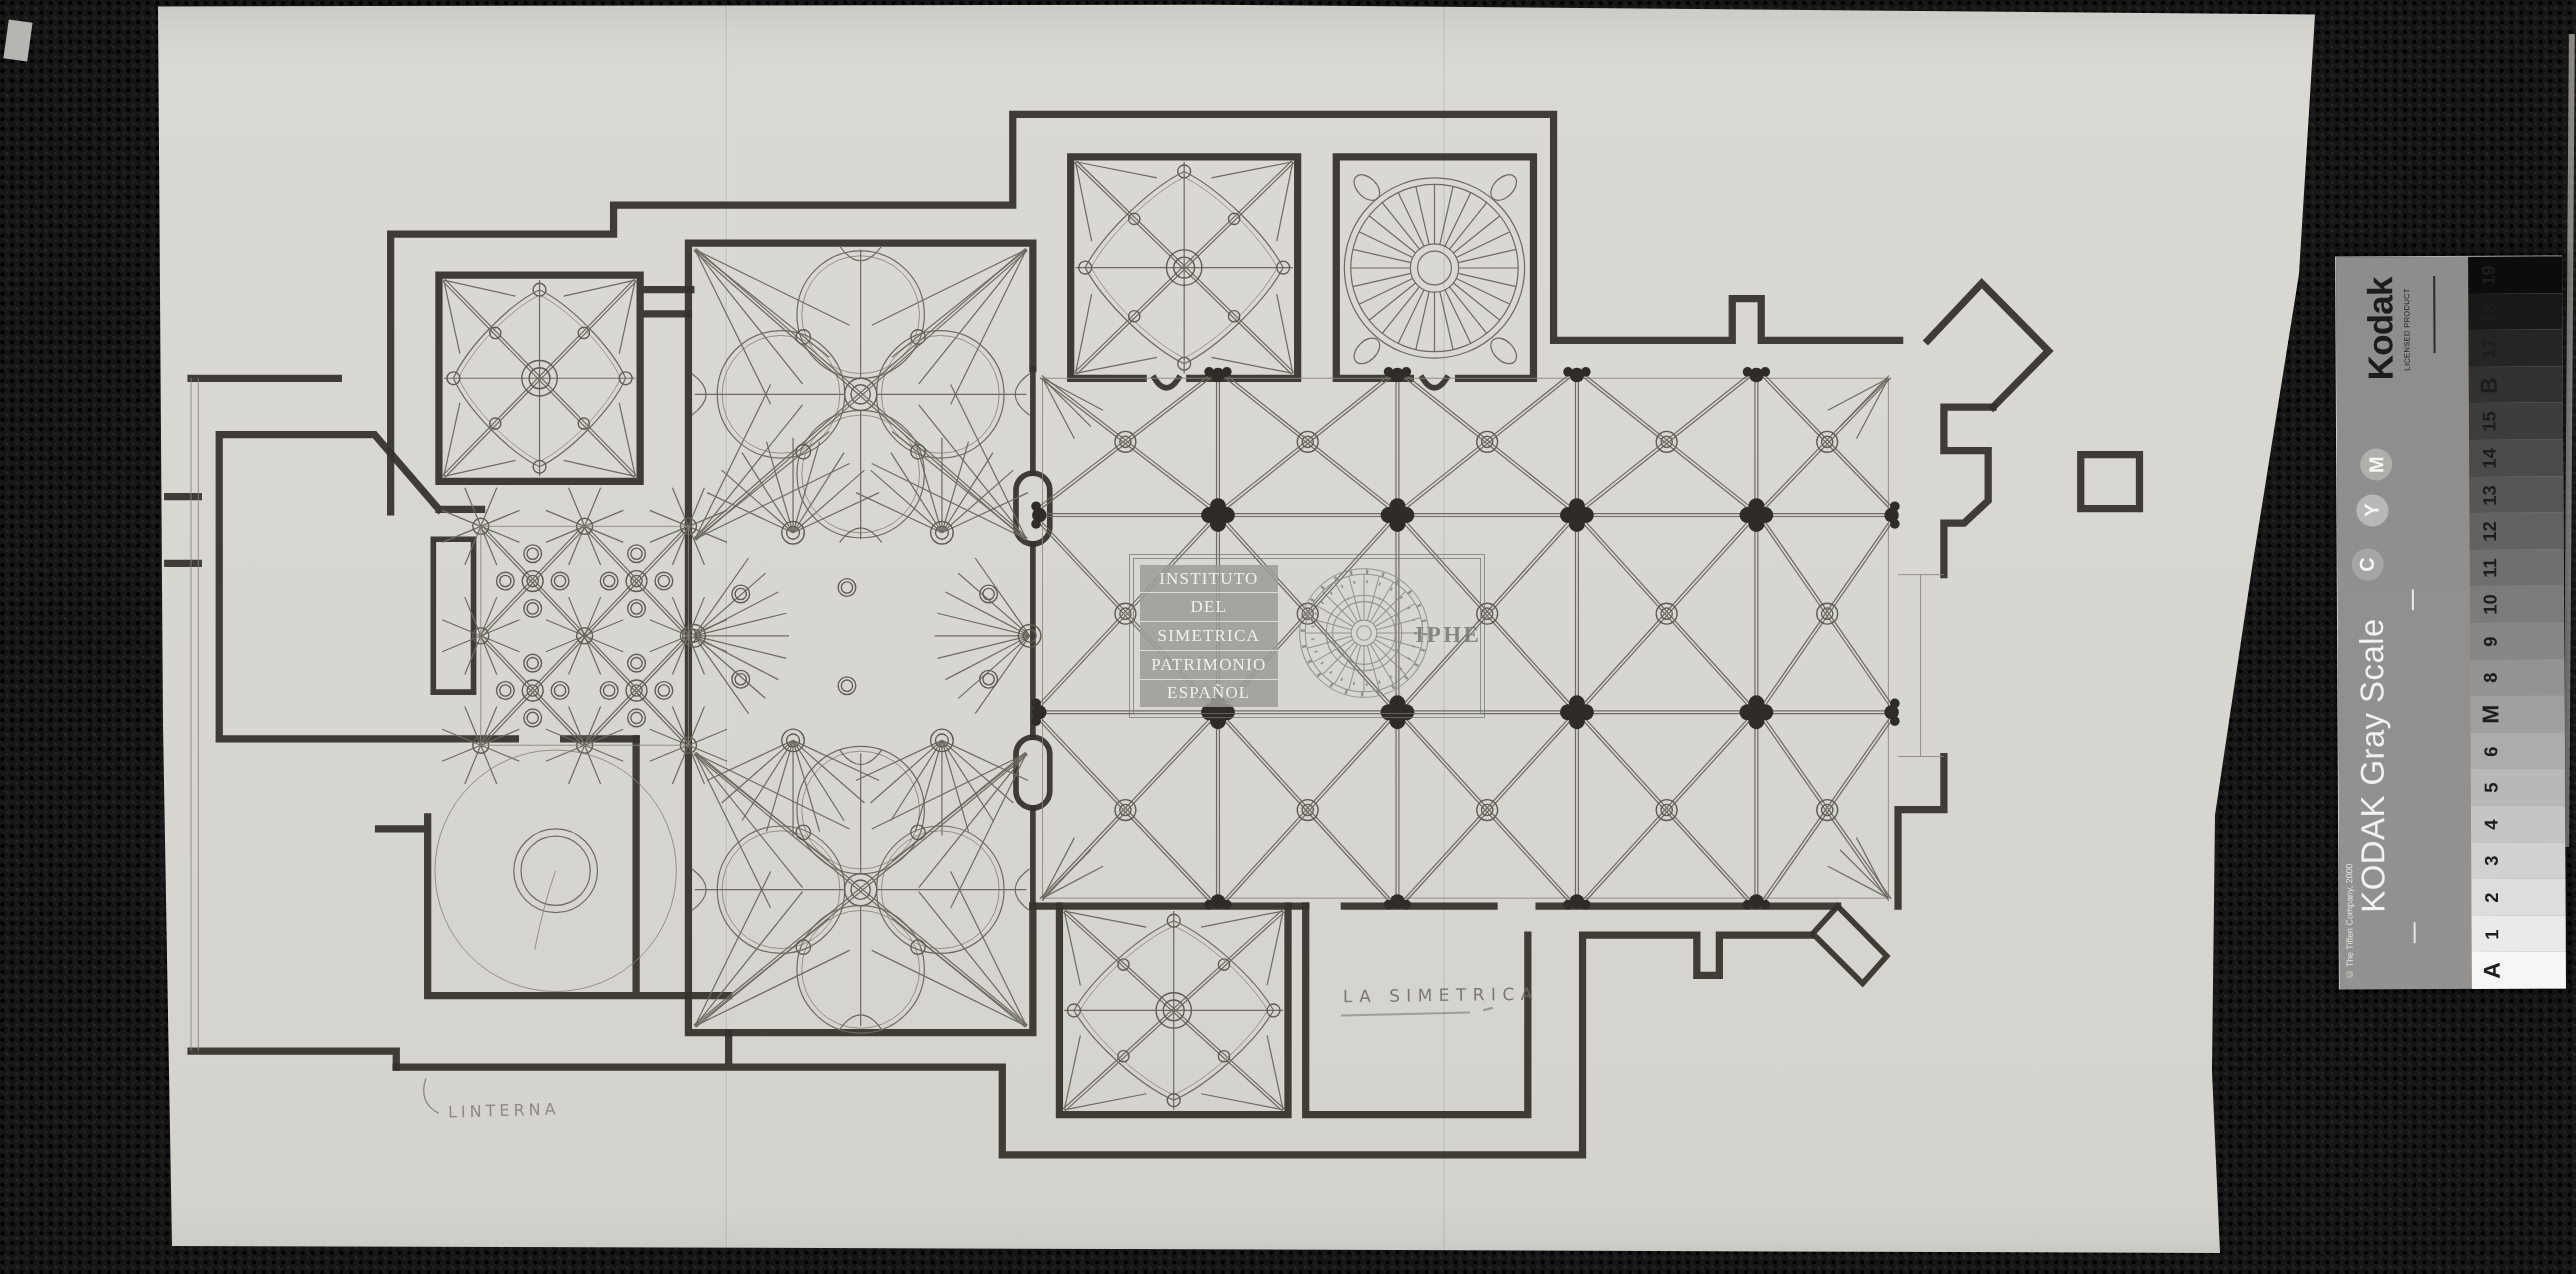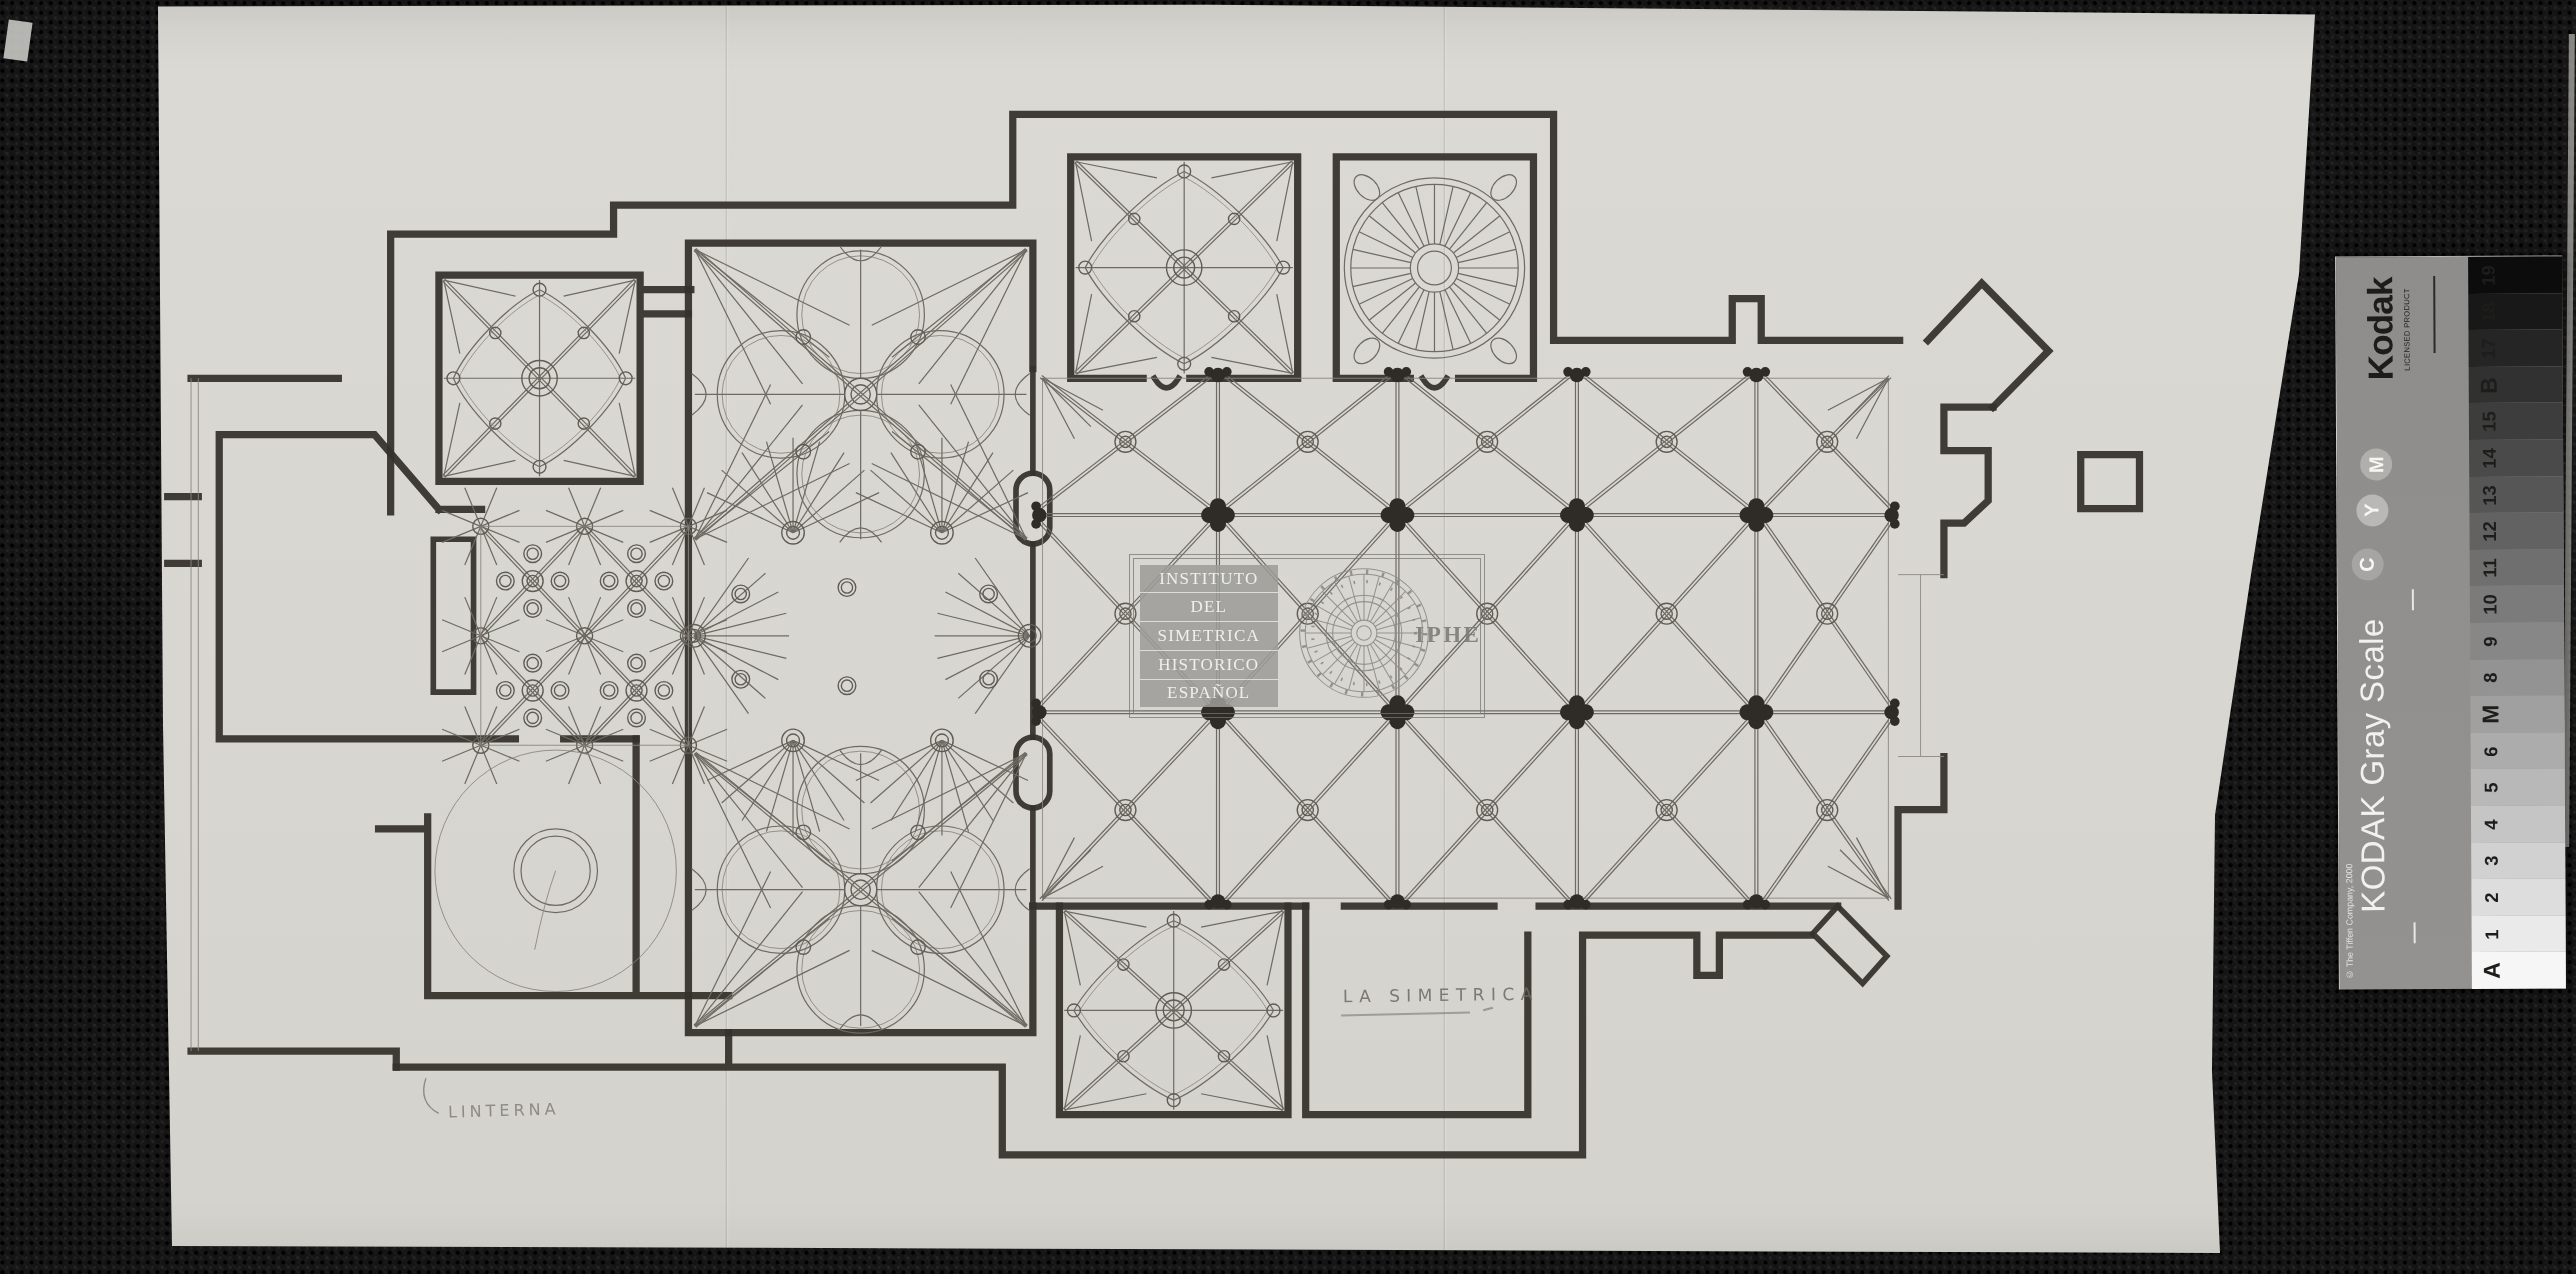--- a/index.html
+++ b/index.html
@@ -751,21 +751,21 @@
   <svg class="plan" width="97" height="64" viewBox="0 0 120 80" style="left:403px;top:1067px">
     <path d="M28 14 Q18 44 44 58" stroke="#8b8781" stroke-width="1.6" fill="none"></path>
   </svg>
 
   <div class="wm">
     <div class="wm-inner">
       <div class="wm-left">
         <div class="wm-row">INSTITUTO</div>
         <div class="wm-row">DEL</div>
         <div class="wm-row">SIMETRICA</div>
-        <div class="wm-row">HISTORICO</div>
+        <div class="wm-row">PATRIMONIO</div>
         <div class="wm-row">ESPAÑOL</div>
       </div>
       <div class="wm-right">
         <svg width="158" height="148" viewBox="-98 -92 196 184" style="position:absolute;left:1.6px;top:0;">
           <g stroke="rgba(138,138,133,.95)" fill="none" stroke-width="1.3" id="wm-rose">
               <circle cx="0" cy="0" r="80"></circle>
               <circle cx="0" cy="0" r="73"></circle>
               <circle cx="0" cy="0" r="47"></circle>
               <circle cx="0" cy="0" r="39"></circle>
               <circle cx="0" cy="0" r="16"></circle>

